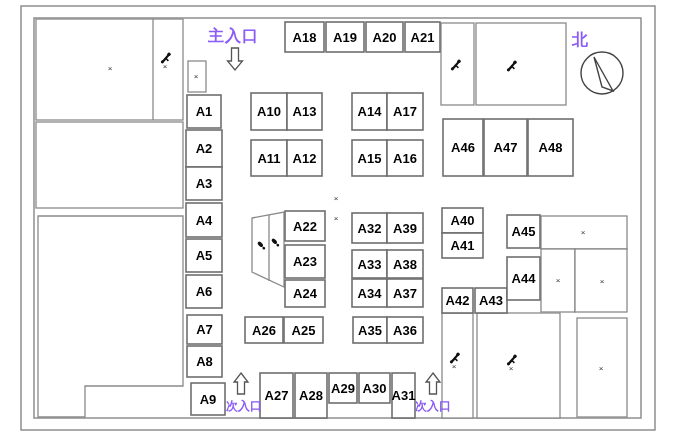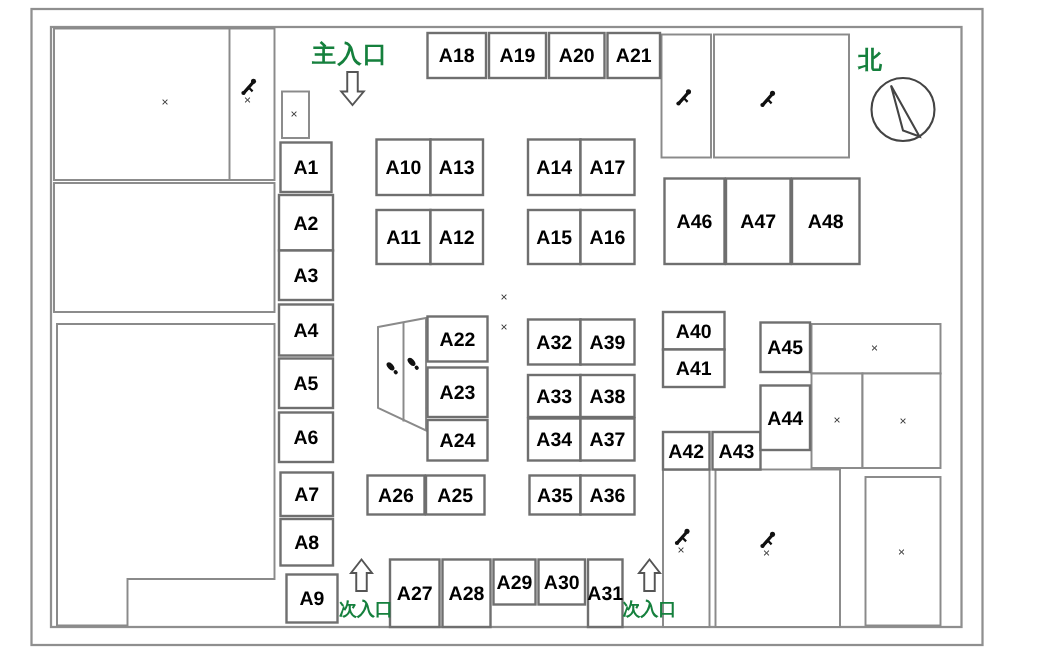--- a/index.html
+++ b/index.html
@@ -1,19 +1,19 @@
 <!DOCTYPE html>
 <html><head>
 <meta charset="utf-8">
 <style>
   html,body{margin:0;padding:0;background:#fff;}
   .plan{position:relative;width:693px;height:439px;background:#fff;overflow:hidden;
         font-family:"Liberation Sans",sans-serif;}
   .plan svg{position:absolute;left:0;top:0;}
-  .overlay-label{position:absolute;font-weight:bold;color:#15803d;white-space:nowrap;}
+  .overlay-label{position:absolute;font-weight:bold;color:#8b5cf6;white-space:nowrap;}
   .lbl-main{left:208px;top:26px;font-size:16px;letter-spacing:1px;}
   .lbl-side-left{left:226px;top:398px;font-size:12px;}
   .lbl-side-right{left:415px;top:398px;font-size:12px;}
   .lbl-north{left:572px;top:30px;font-size:16px;}
   .border{fill:none;stroke:#8f8f8f;stroke-width:1.5;}
   .hall{fill:#ffffff;stroke:#8a8a8a;stroke-width:1.3;}
   .wall{stroke:#8a8a8a;stroke-width:1.3;fill:none;}
   .booth-rect{fill:#ffffff;stroke:#6f6f6f;stroke-width:1.6;}
   .booth-label{font-family:"Liberation Sans",sans-serif;font-size:13px;font-weight:bold;
                fill:#000;text-anchor:middle;}

